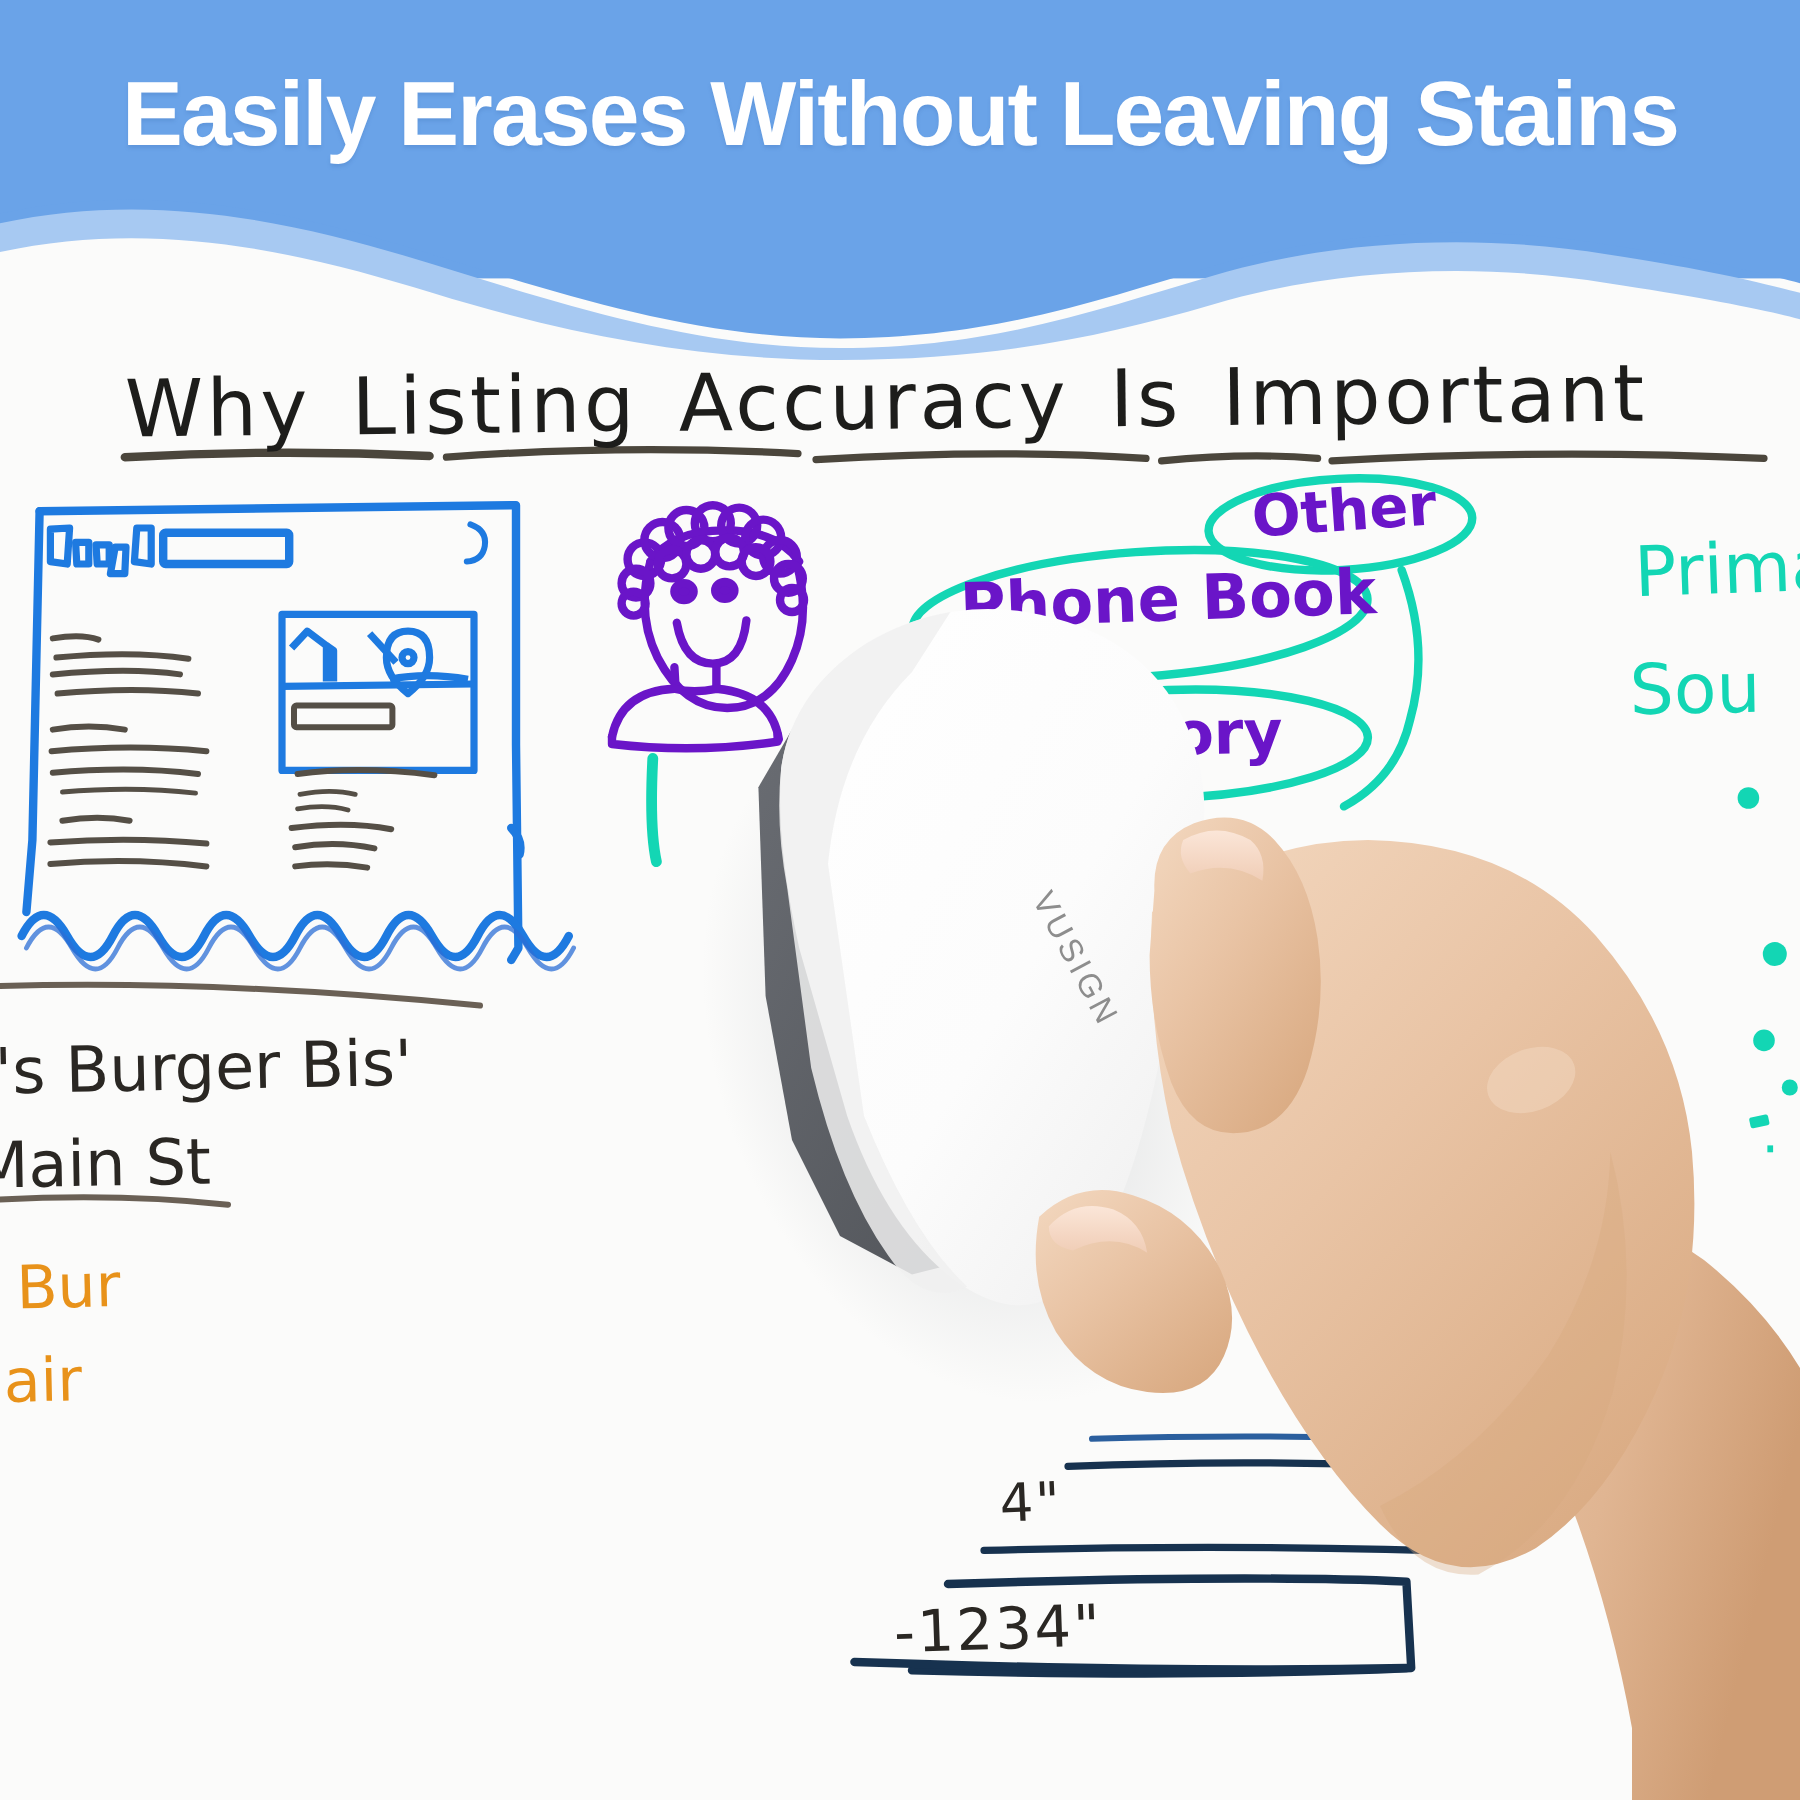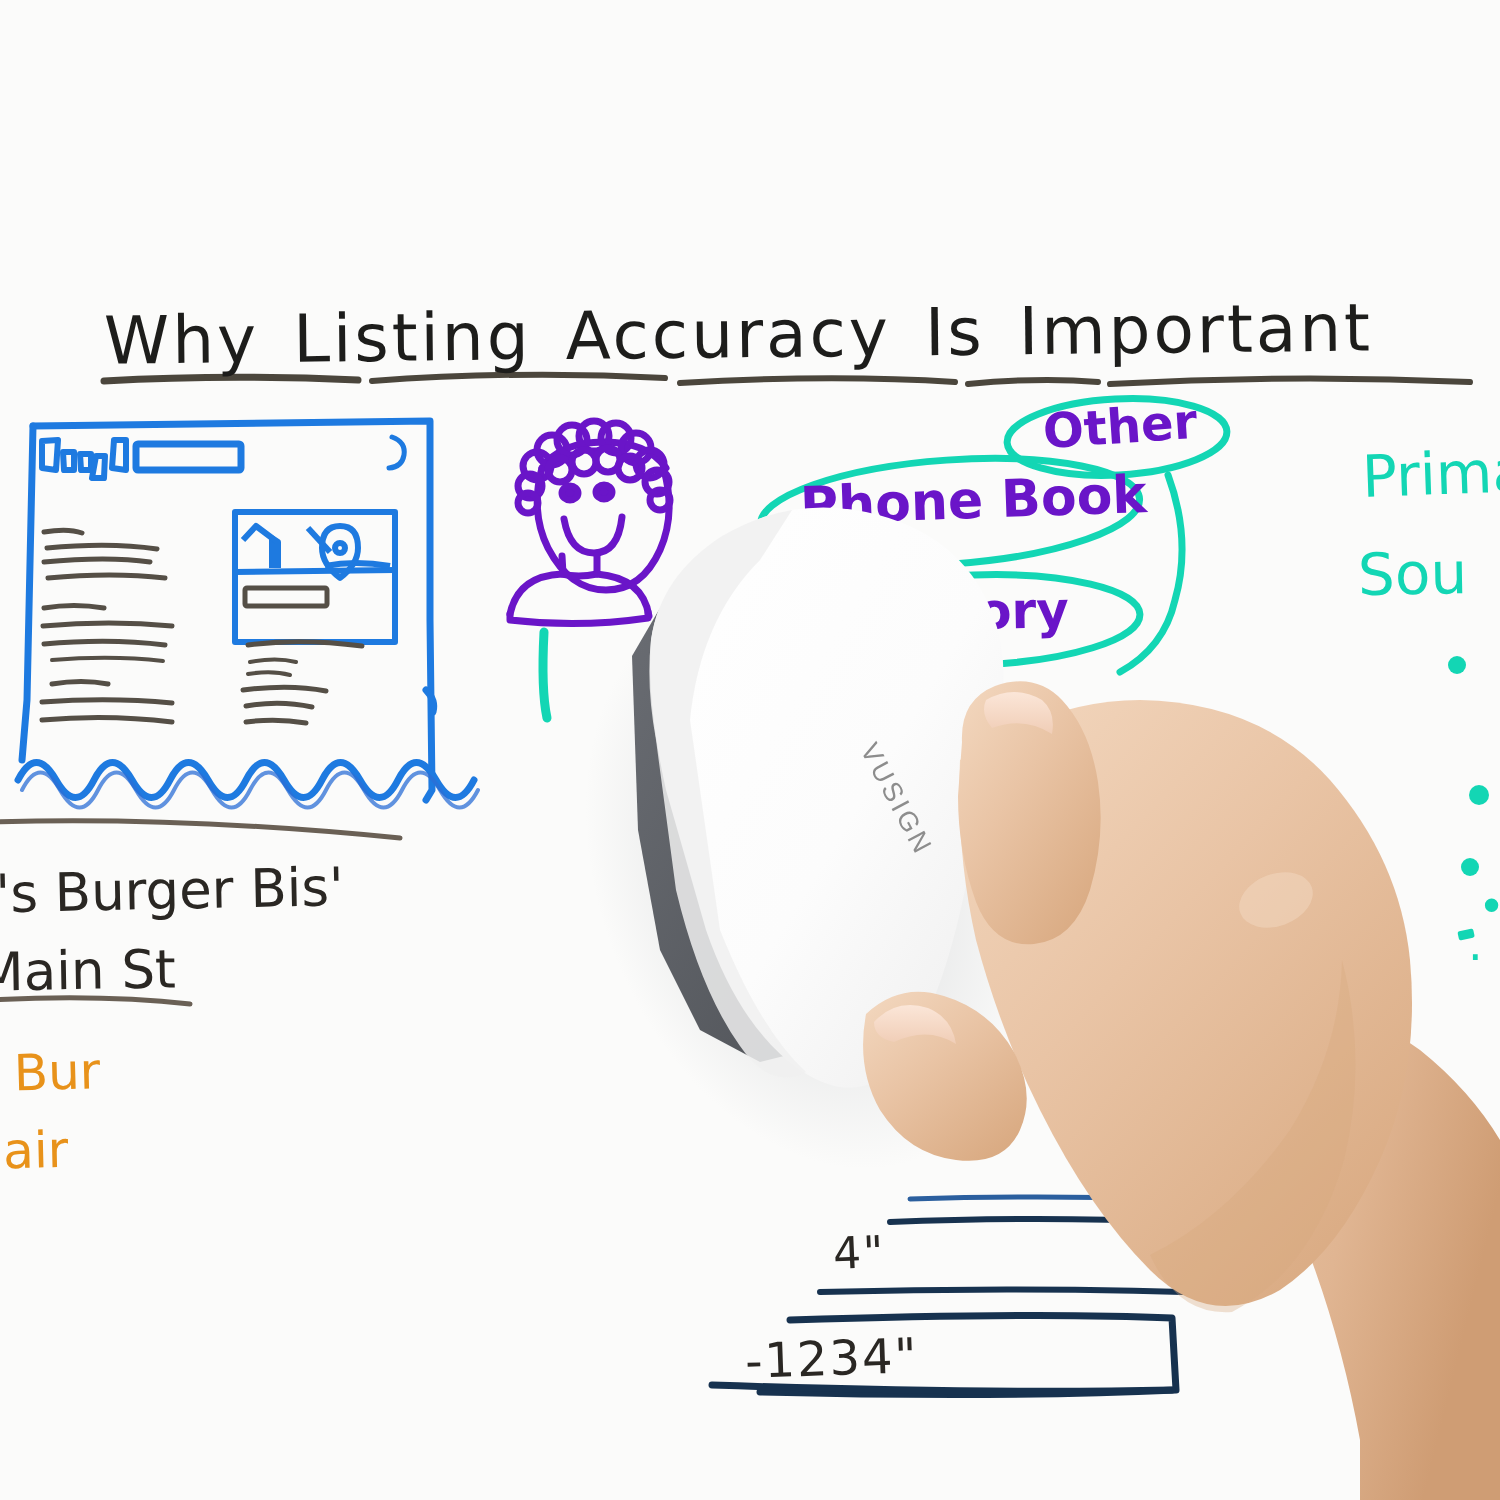--- a/index.html
+++ b/index.html
@@ -339,14 +339,29 @@
 
       <ellipse cx="1276" cy="900" rx="38" ry="26" fill="#f3dcc6" opacity="0.45" transform="rotate(-20 1276 900)"></ellipse>
 
       <path d="M1150 1255 Q1230 1215 1290 1130 Q1340 1050 1342 960
                Q1368 1060 1344 1160 Q1312 1270 1232 1312 Q1178 1316 1150 1255 Z" fill="#d7a87f" opacity="0.35"></path>
     </svg>
 
     <div id="brand-logo">VUSIGN</div>
   </div>
 
+  <div id="banner">
+    <svg id="banner-svg" width="1500" height="300" viewBox="0 0 1500 300">
+      <rect x="0" y="0" width="1500" height="232" fill="#6aa3e8"></rect>
+      <path d="M0 178 C 130 150 250 178 360 212 C 470 246 580 282 700 282
+               C 830 282 920 248 1010 222 C 1110 192 1230 186 1340 204
+               C 1420 216 1470 228 1500 236 L1500 0 L0 0 Z" fill="#6aa3e8"></path>
+      <path d="M0 186 C 130 158 250 186 360 220 C 470 254 580 290 700 290
+               C 830 290 920 256 1010 230 C 1110 200 1230 194 1340 212
+               C 1420 224 1470 236 1500 244 L1500 300 L0 300 Z" fill="#a7c9f2"></path>
+      <path d="M0 210 C 130 182 250 210 360 244 C 470 278 580 300 700 300
+               C 830 300 920 280 1010 254 C 1110 224 1230 218 1340 236
+               C 1420 248 1470 258 1500 266 L1500 300 L0 300 Z" fill="#fbfbfa"></path>
+    </svg>
+    <div id="banner-title">Easily Erases Without Leaving Stains</div>
+  </div>
 
 </div>
 
 </body></html>

